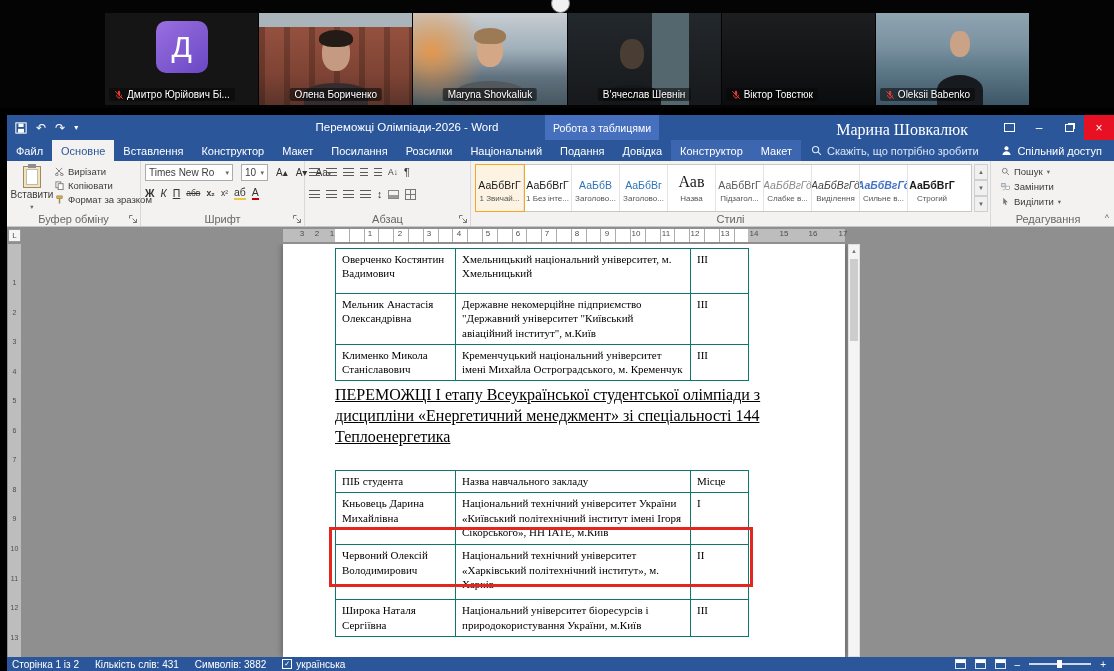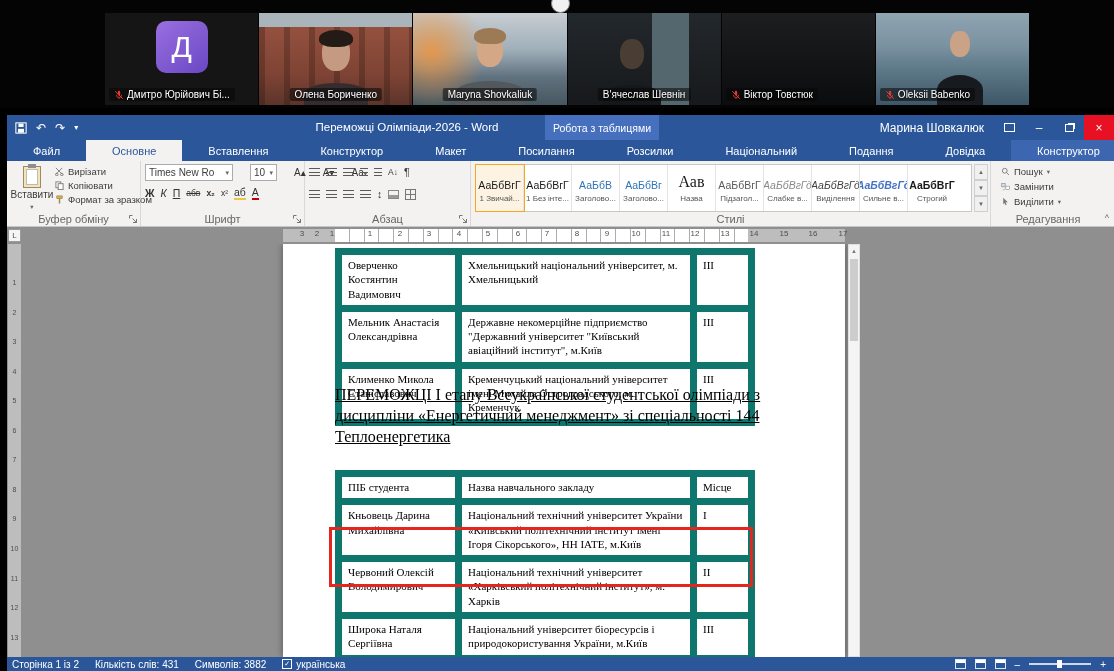--- a/index.html
+++ b/index.html
@@ -56,51 +56,51 @@
   .word-window { position:absolute; left:7px; top:115px; width:1107px; height:556px; background:#f3f2f1;
                  font-size:11px; color:#222; }
 
   
   .title-bar { position:absolute; left:0; top:0; width:100%; height:25px; background:#2b579a; color:#fff; }
   .qat { position:absolute; left:8px; top:0; height:25px; display:flex; align-items:center; gap:9px; }
   .qat .qi { font-size:12px; line-height:1; color:#fff; cursor:default; }
   .win-title { position:absolute; left:240px; width:320px; top:6px; text-align:center; font-size:11.5px; white-space:nowrap; }
   .ctx-group-header { position:absolute; left:538px; top:0; height:25px; width:114px; background:#466fbd;
                       display:flex; align-items:center; justify-content:center; font-size:10.5px; }
-  .tb-user { position:absolute; right:130px; top:6px; font-size:12px; }
+  .tb-user { position:absolute; right:146px; top:6px; font-size:16px;font-family:Liberation Serif, serif; }
   .win-controls { position:absolute; right:0; top:0; height:25px; display:flex; }
   .wc { width:30px; height:25px; display:flex; align-items:center; justify-content:center; font-size:12px; }
   .wc.close { background:#e81123; }
   .ribbon-opts-icon { width:11px; height:9px; border:1px solid #fff; position:relative; }
   .restore-box { width:9px; height:8px; border:1px solid #fff; box-shadow:2px -2px 0 -1px #fff; }
 
   
   .tab-row { position:absolute; left:0; top:25px; width:100%; height:21px; background:#2b579a;
              display:flex; align-items:stretch; color:#fff; font-size:11px; }
-  .rtab { padding:0 26px; display:flex; align-items:center; white-space:nowrap; }
+  .rtab { padding:0 9px; display:flex; align-items:center; white-space:nowrap; }
   .rtab.active { background:#f3f2f1; color:#2b579a; }
   .ctx-tabs { display:flex; background:#3d66b0; }
   .tellme { display:flex; align-items:center; gap:5px; padding:0 10px; color:#dbe6f7; white-space:nowrap; }
   .share-btn { margin-left:auto; display:flex; align-items:center; gap:5px; padding:0 12px; white-space:nowrap; }
 
   
   .ribbon { position:absolute; left:0; top:46px; width:100%; height:66px; background:#f3f2f1;
             border-bottom:1px solid #c6c6c6; font-size:10px; color:#3b3b3b; }
   .rgroup { position:absolute; top:0; height:65px; border-right:1px solid #d8d8d8; }
   .rgroup-label { position:absolute; bottom:1px; left:0; width:100%; text-align:center; font-size:11px; color:#666; }
   .dlg-launcher { position:absolute; right:2px; bottom:2px; width:10px; height:10px; }
   .g-clipboard { left:0; width:134px; }
   .paste-btn { position:absolute; left:3px; top:3px; width:44px; height:50px; text-align:center; }
   .clipboard-icon { margin:2px auto 1px; width:18px; height:22px; background:#f7e3b8; border:1px solid #9a8b64; position:relative; }
   .clipboard-icon::before { content:""; position:absolute; left:2px; top:2px; width:10px; height:14px; background:#fff; border:1px solid #bbb; }
   .clipboard-icon::after { content:""; position:absolute; left:4px; top:-3px; width:8px; height:4px; background:#8e8e8e; }
   .clip-smalls { position:absolute; left:48px; top:5px; display:flex; flex-direction:column; gap:3px; }
   .small-cmd { display:flex; align-items:center; gap:4px; white-space:nowrap; font-size:9.5px; color:#3b3b3b; }
   .g-font { left:134px; width:164px; }
-  .font-row1 { position:absolute; left:4px; top:3px; display:flex; align-items:center; gap:17px; }
+  .font-row1 { position:absolute; left:4px; top:3px; display:flex; align-items:center; gap:8px; }
   .combo { background:#fff; border:1px solid #ababab; height:17px; display:flex; align-items:center;
            padding:0 3px; gap:3px; font-size:10px; }
   .combo .dd { font-size:7px; color:#666; }
   .font-name-box { width:88px; justify-content:space-between; }
   .size-box { width:27px; justify-content:space-between; }
   .glyph-row { position:absolute; left:4px; display:flex; align-items:center; gap:6px; font-size:10.5px; }
   .font-row2 { top:25px; }
   .gb { cursor:default; color:#333; }
   .gb .dd { font-size:6.5px; color:#666; }
   .u-bar { border-bottom:2px solid #e8c840; padding-bottom:0; }
@@ -144,21 +144,21 @@
 
   
   .doc-area { position:absolute; left:0; top:129px; width:100%; height:413px; background:#8f8f8f; overflow:hidden; }
   .ruler-v { position:absolute; left:1px; top:0; width:13px; height:100%; background:#bdbdbd; }
   .rvm { position:absolute; left:0; width:13px; text-align:center; font-size:7px; color:#4d4d4d; }
   .page { position:absolute; left:276px; top:0; width:562px; height:413px; background:#fff;
           box-shadow:0 0 7px rgba(0,0,0,.4); overflow:hidden;
           font-family:"Liberation Serif", serif; color:#000; }
   .doc-table { position:absolute; left:52px; border-collapse:collapse; table-layout:fixed; width:413px;
                font-size:11px; line-height:1.3; }
-  .doc-table td { border:7px solid #0f766e; vertical-align:top; padding:3px 6px 4px; }
+  .doc-table td { border:1px solid #0f766e; vertical-align:top; padding:3px 6px 4px; }
   .t1 { top:4px; } .t2 { top:211px;margin-top:15px; }
   .rh45 { height:45px; } .rh47 { height:47px; } .rh34 { height:34px; }
   .rh22 { height:22px; } .rh52 { height:52px; } .rh55 { height:55px; } .rh37 { height:37px; } .rh38 { height:38px; }
   .doc-heading { position:absolute; left:52px; top:140px; width:492px; font-size:16px; line-height:1.32;text-decoration:underline; }
   .red-annotation { position:absolute; left:46px; top:283px; width:424px; height:60px;
                     border:3px solid #e5261f; z-index:5; }
   .scrollbar-v { position:absolute; left:841px; top:0; width:12px; height:100%; background:#f4f4f4; border:1px solid #e0e0e0; }
   .sb-arrow { height:12px; display:flex; align-items:center; justify-content:center; font-size:6px; color:#777; }
   .sb-thumb { position:absolute; left:1px; top:14px; width:8px; height:82px; background:#cdcdcd; }
 

